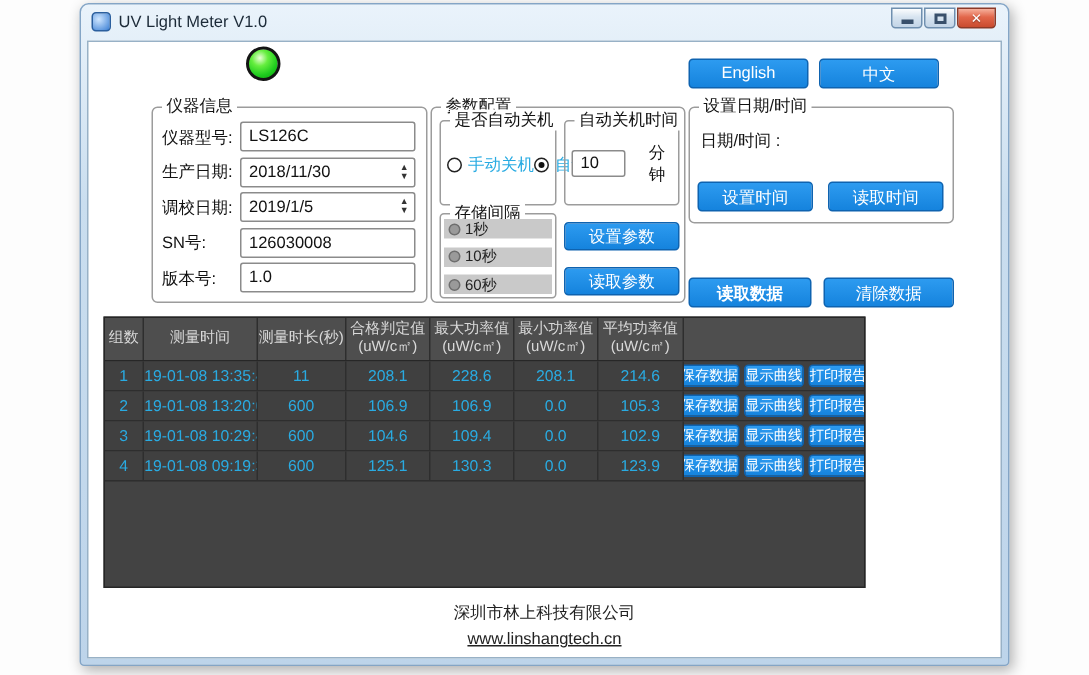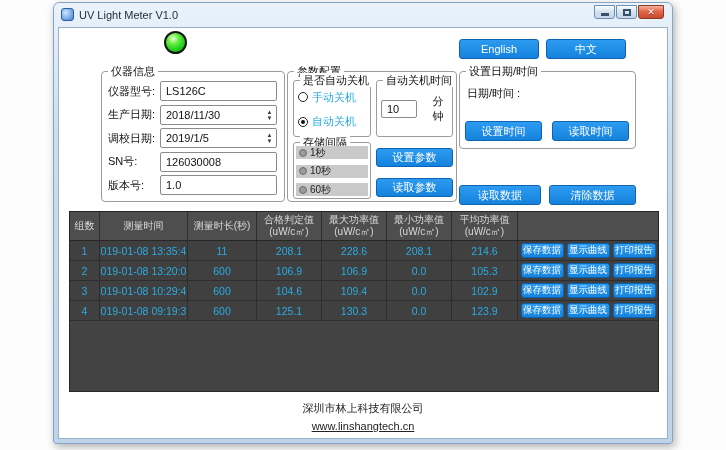--- a/index.html
+++ b/index.html
@@ -69,21 +69,21 @@
   .inst-rows { position:absolute; left:6px; right:7px; top:9px; bottom:6px;
     display:flex; flex-direction:column; justify-content:space-between; }
   .frow { display:flex; align-items:center; height:20px; }
   .flabel { width:52px; font-size:11px; color:#111; white-space:nowrap; }
   .frow .ibox { flex:1; }
 
   
   .gb-params { left:228px; top:43px; width:170px; height:131px; }
   .sub { position:absolute; border:1px solid #9c9c9c; border-radius:3px; box-sizing:border-box; }
   .sub-auto { left:5px; top:8px; width:78px; height:57px; }
-  .sub-auto .in { position:absolute; inset:4px 2px 2px 4px; display:flex; flex-direction:column; justify-content:space-around; }
+  .sub-auto .in { position:absolute; inset:4px 2px 2px 4px; display:flex; flex-direction:row; justify-content:space-around; }
   .radio-row { display:flex; align-items:center; gap:4px; font-size:11px; color:#29ABE2; white-space:nowrap; }
   .sub-time { left:88px; top:8px; width:77px; height:57px; }
   .sub-time .in { position:absolute; inset:0; display:flex; align-items:center; padding-left:4px; gap:16px; }
   .time-input { width:40px; height:18px; }
   .unit { font-size:11px; color:#111; }
   .sub-store { left:5px; top:70px; width:78px; height:57px; }
   .sub-store .in { position:absolute; inset:3px 2px 2px 2px; display:flex; flex-direction:column; justify-content:space-between; }
   .strip { background:#c9c9c9; height:13px; display:flex; align-items:center; gap:3px;
     padding-left:3px; font-size:10px; color:#222; }
   .gdot { width:8px; height:8px; min-width:8px; border-radius:50%; background:#9a9a9a;
@@ -92,25 +92,25 @@
   .btn-readparam { position:absolute; left:88px; top:106px; width:77px; height:19px; }
 
   
   .gb-datetime { left:400px; top:43px; width:177px; height:78px; }
   .dt-row { position:absolute; left:7px; right:6px; top:14px; display:flex; align-items:center; }
   .dt-label { width:62px; font-size:11px; color:#111; white-space:nowrap; }
   .dt-row .ibox { flex:1; }
   .btn-settime { position:absolute; left:5px; bottom:7px; width:77px; height:20px; }
   .btn-readtime { position:absolute; right:6px; bottom:7px; width:77px; height:20px; }
 
-  .btn-readdata { position:absolute; left:400px; top:157px; width:82px; height:20px; }
+  .btn-readdata { position:absolute; left:400px; top:157px; width:82px; height:20px;font-weight:bold; }
   .btn-cleardata { position:absolute; left:490px; top:157px; width:87px; height:20px; }
 
   
-  .dtable { position:absolute; left:10px; top:183px; width:590px; height:181px;
+  .dtable { position:absolute; left:10px; top:183px; width:508px; height:181px;
     background:#434343; border:1px solid #262626; box-sizing:border-box; overflow:hidden; }
   .thead { display:flex; height:28px; background:#4e4e4e; border-bottom:1px solid #272727; }
   .th { border-right:1px solid #2e2e2e; color:#d9d9d9; font-size:10px; line-height:12px;
     display:flex; flex-direction:column; align-items:center; justify-content:center;
     box-sizing:border-box; white-space:nowrap; overflow:hidden; }
   .tr { display:flex; height:19px; border-bottom:1px solid #2e2e2e; background:#404040; }
   .td { border-right:1px solid #2e2e2e; color:#29ABE2; font-size:10.5px;
     display:flex; align-items:center; justify-content:center; box-sizing:border-box;
     white-space:nowrap; overflow:hidden; }
   .c0{width:30px}.c1{width:88px}.c2{width:69px}.c3{width:65px}

